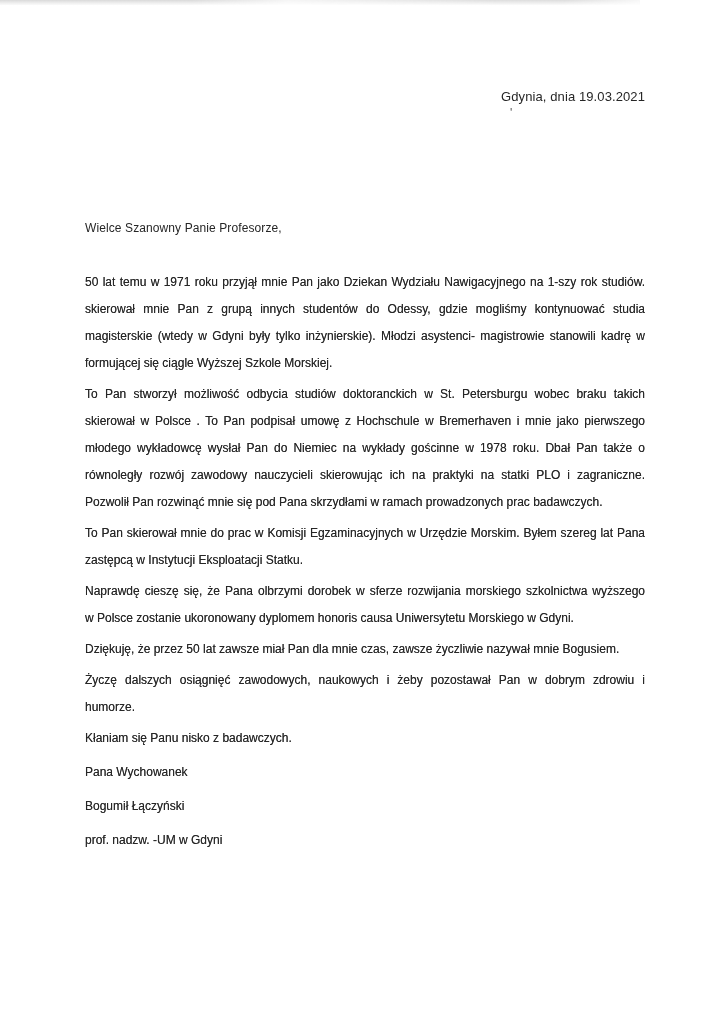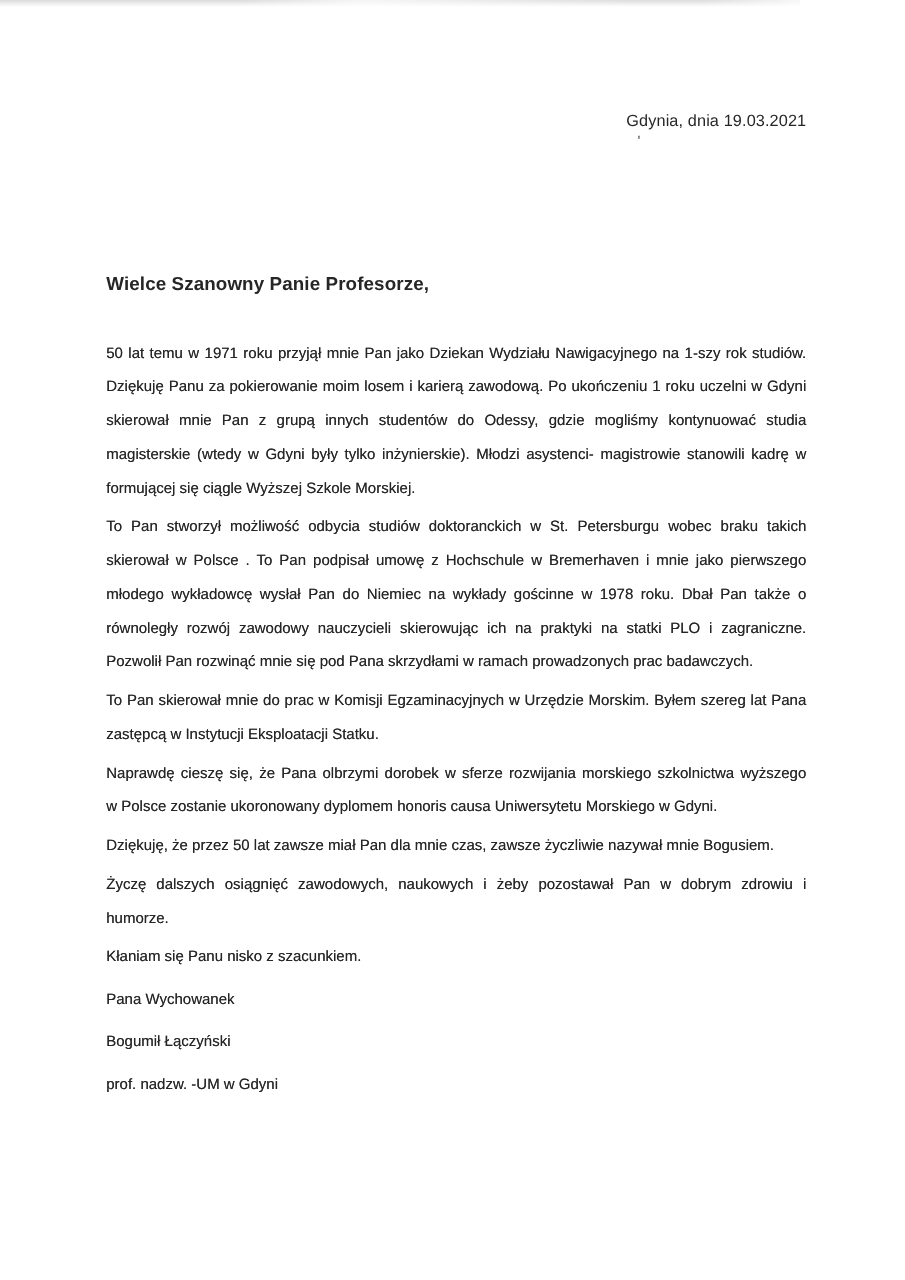--- a/index.html
+++ b/index.html
@@ -41,22 +41,22 @@
   }
   .stray-mark {
     position: absolute;
     left: 425px;           
     top: 106px;
     font-size: 12px;
     color: #555;
   }
   .salutation {
     margin-top: 112px;
-    font-weight: 700;
-    font-size: 15px;
+    font-weight: 400;
+    font-size: 12px;
     line-height: 20px;
     letter-spacing: 0.1px;
   }
   .letter-body {
     margin-top: 31px;
     font-size: 12px;
     text-shadow: 0 0 0.4px rgba(45,45,45,0.75);
   }
   .para { margin: 0 0 4px 0; }
   .line {
@@ -87,21 +87,20 @@
   <div class="content">
     <div class="date-line">Gdynia, dnia 19.03.2021</div>
 
     <div class="stray-mark">'</div>
 
     <div class="salutation">Wielce Szanowny Panie Profesorze,</div>
 
     <div class="letter-body">
         <div class="para">
           <div class="line just">50 lat temu  w 1971 roku przyjął mnie Pan jako Dziekan Wydziału Nawigacyjnego na 1-szy rok studiów.</div>
-          <div class="line just">Dziękuję Panu za pokierowanie moim losem i karierą zawodową. Po ukończeniu 1 roku uczelni  w Gdyni</div>
           <div class="line just">skierował mnie Pan z grupą innych studentów do Odessy, gdzie mogliśmy kontynuować studia</div>
           <div class="line just">magisterskie (wtedy w Gdyni były tylko  inżynierskie). Młodzi asystenci- magistrowie stanowili kadrę w</div>
           <div class="line last">formującej się ciągle Wyższej Szkole Morskiej.</div>
         </div>
         <div class="para">
           <div class="line just">To Pan stworzył możliwość odbycia studiów doktoranckich w St. Petersburgu wobec braku takich</div>
           <div class="line just">skierował  w Polsce . To Pan podpisał umowę z Hochschule w Bremerhaven i mnie  jako pierwszego</div>
           <div class="line just">młodego wykładowcę wysłał Pan do Niemiec na wykłady gościnne w 1978 roku. Dbał Pan także o</div>
           <div class="line just">równoległy rozwój  zawodowy nauczycieli skierowując ich  na praktyki na statki PLO i zagraniczne.</div>
           <div class="line last">Pozwolił Pan rozwinąć mnie się pod Pana skrzydłami w ramach prowadzonych prac badawczych.</div>
@@ -117,19 +116,19 @@
         <div class="para">
           <div class="line last">Dziękuję, że przez 50 lat zawsze  miał Pan  dla mnie czas, zawsze życzliwie nazywał mnie Bogusiem.</div>
         </div>
         <div class="para">
           <div class="line just">Życzę dalszych osiągnięć zawodowych, naukowych   i żeby pozostawał Pan   w dobrym zdrowiu i</div>
           <div class="line last">humorze.</div>
         </div>
       </div>
 
     <div class="letter-body closing-block">
-        <div class="closing-line">Kłaniam się Panu nisko z szacunkiem.</div>
+        <div class="closing-line">Kłaniam się Panu nisko z badawczych.</div>
         <div class="closing-line">Pana Wychowanek</div>
         <div class="closing-line">Bogumił Łączyński</div>
         <div class="closing-line">prof. nadzw. -UM w Gdyni</div>
       </div>
   </div>
 </div>
 
 </body></html>

